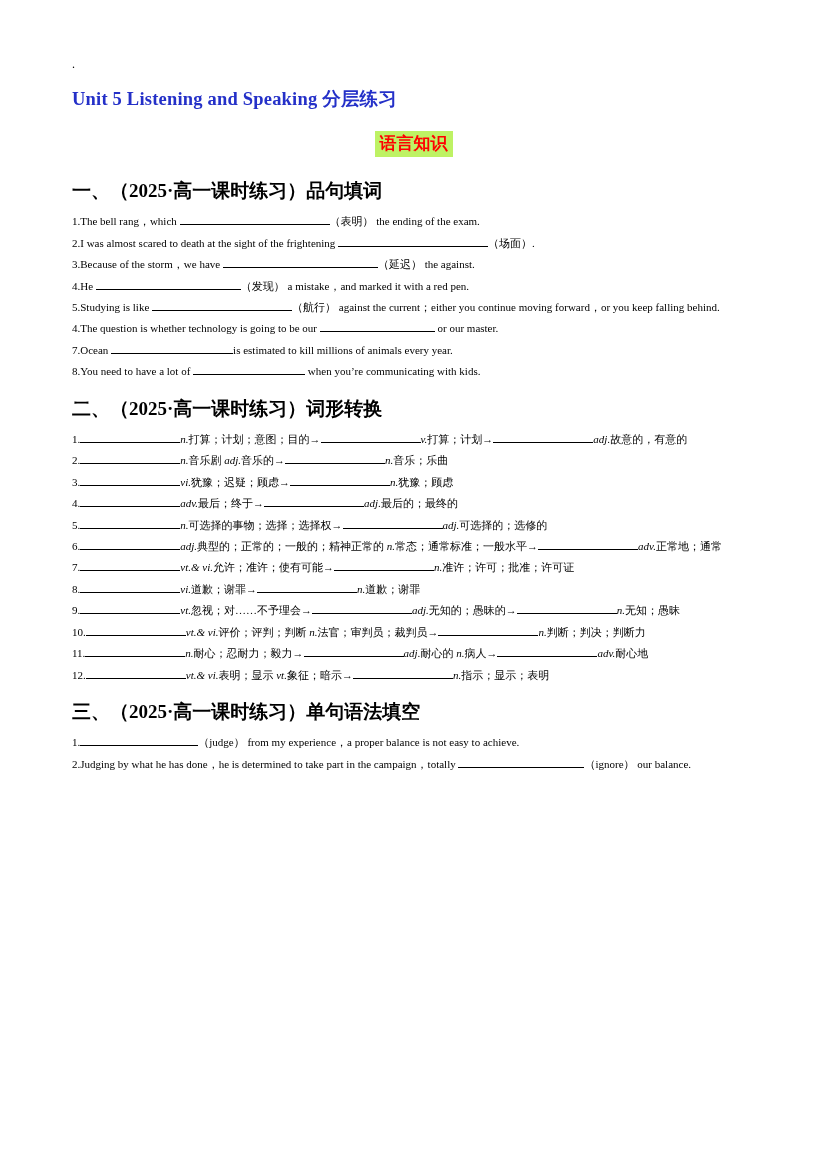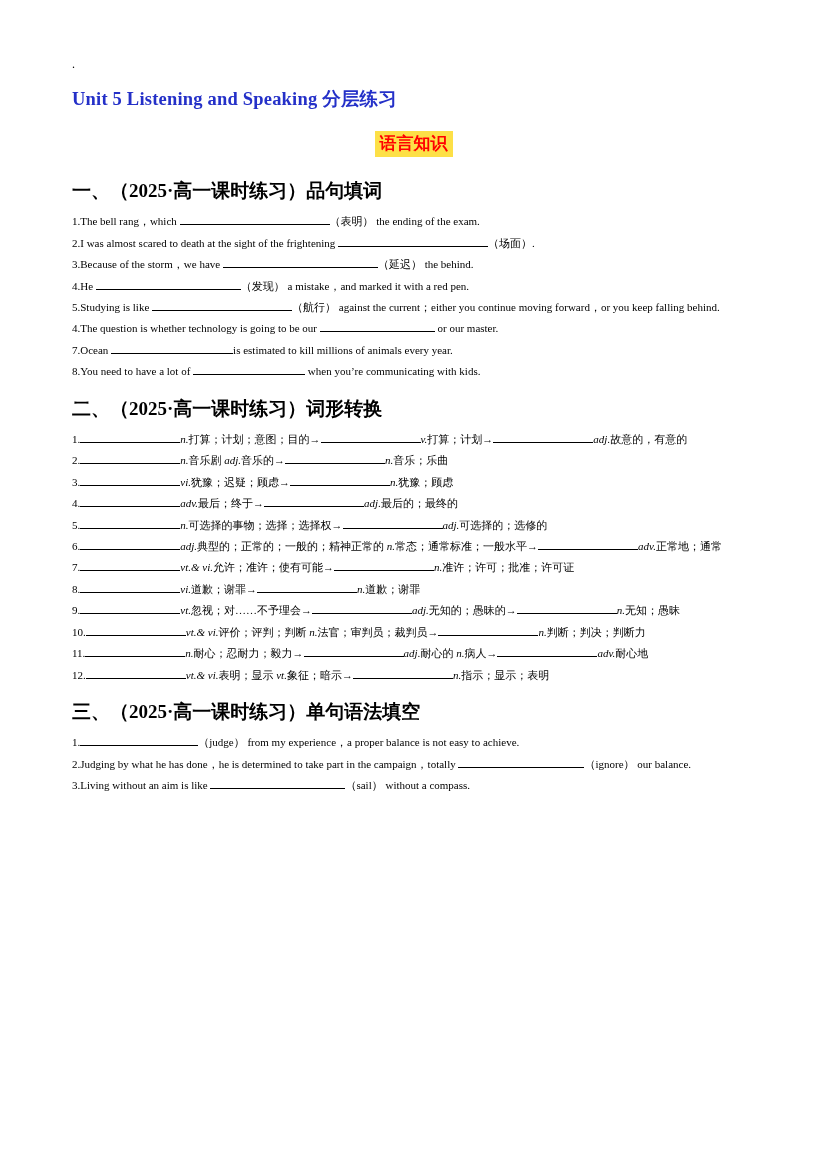--- a/index.html
+++ b/index.html
@@ -28,21 +28,21 @@
     font-weight: bold;
     margin: 6px 0 20px 0;
     letter-spacing: 0.2px;
   }
   .badge-row {
     text-align: center;
     margin: 0 0 16px 0;
   }
   .badge {
     display: inline-block;
-    background: #fde047;
+    background: #bef264;
     color: #ff0000;
     font-weight: bold;
     font-size: 17px;
     padding: 2px 5px;
     line-height: 1.3;
   }
   .sec-heading {
     font-weight: bold;
     font-size: 19px;
     line-height: 1.9;
@@ -75,21 +75,21 @@
   <h1 class="doc-title">Unit 5 Listening and Speaking 分层练习</h1>
   <div class="badge-row">
     <span class="badge">语言知识</span>
   </div>
   <main>
     <div>
         <section>
           <p class="sec-heading">一、（2025·高一课时练习）品句填词</p>
           <p class="line"><span>1.The bell rang，which </span><span class="blank" style="width: 150px;"></span><span>（表明） the ending of the exam.</span></p>
           <p class="line"><span>2.I was almost scared to death at the sight of the frightening </span><span class="blank" style="width: 150px;"></span><span>（场面）.</span></p>
-          <p class="line"><span>3.Because of the storm，we have </span><span class="blank" style="width: 155px;"></span><span>（延迟） the behind.</span></p>
+          <p class="line"><span>3.Because of the storm，we have </span><span class="blank" style="width: 155px;"></span><span>（延迟） the against.</span></p>
           <p class="line"><span>4.He </span><span class="blank" style="width: 145px;"></span><span>（发现） a mistake，and marked it with a red pen.</span></p>
           <p class="line"><span>5.Studying is like </span><span class="blank" style="width: 140px;"></span><span>（航行） against the current；either you continue moving forward，or you keep falling behind.</span></p>
           <p class="line"><span>4.The question is whether technology is going to be our </span><span class="blank" style="width: 115px;"></span><span> or our master.</span></p>
           <p class="line"><span>7.Ocean </span><span class="blank" style="width: 122px;"></span><span>is estimated to kill millions of animals every year.</span></p>
           <p class="line"><span>8.You need to have a lot of </span><span class="blank" style="width: 112px;"></span><span> when you’re communicating with kids.</span></p>
         </section>
         <section>
           <p class="sec-heading">二、（2025·高一课时练习）词形转换</p>
           <p class="line"><span>1.</span><span class="blank" style="width: 100px;"></span><em class="pos">n.</em><span>打算；计划；意图；目的→</span><span class="blank" style="width: 100px;"></span><em class="pos">v.</em><span>打算；计划→</span><span class="blank" style="width: 100px;"></span><em class="pos">adj.</em><span>故意的，有意的</span></p>
           <p class="line"><span>2.</span><span class="blank" style="width: 100px;"></span><em class="pos">n.</em><span>音乐剧 </span><em class="pos">adj.</em><span>音乐的→</span><span class="blank" style="width: 100px;"></span><em class="pos">n.</em><span>音乐；乐曲</span></p>
@@ -101,17 +101,16 @@
           <p class="line"><span>8.</span><span class="blank" style="width: 100px;"></span><em class="pos">vi.</em><span>道歉；谢罪→</span><span class="blank" style="width: 100px;"></span><em class="pos">n.</em><span>道歉；谢罪</span></p>
           <p class="line"><span>9.</span><span class="blank" style="width: 100px;"></span><em class="pos">vt.</em><span>忽视；对……不予理会→</span><span class="blank" style="width: 100px;"></span><em class="pos">adj.</em><span>无知的；愚昧的→</span><span class="blank" style="width: 100px;"></span><em class="pos">n.</em><span>无知；愚昧</span></p>
           <p class="line"><span>10.</span><span class="blank" style="width: 100px;"></span><em class="pos">vt.&amp; vi.</em><span>评价；评判；判断 </span><em class="pos">n.</em><span>法官；审判员；裁判员→</span><span class="blank" style="width: 100px;"></span><em class="pos">n.</em><span>判断；判决；判断力</span></p>
           <p class="line"><span>11.</span><span class="blank" style="width: 100px;"></span><em class="pos">n.</em><span>耐心；忍耐力；毅力→</span><span class="blank" style="width: 100px;"></span><em class="pos">adj.</em><span>耐心的 </span><em class="pos">n.</em><span>病人→</span><span class="blank" style="width: 100px;"></span><em class="pos">adv.</em><span>耐心地</span></p>
           <p class="line"><span>12.</span><span class="blank" style="width: 100px;"></span><em class="pos">vt.&amp; vi.</em><span>表明；显示 </span><em class="pos">vt.</em><span>象征；暗示→</span><span class="blank" style="width: 100px;"></span><em class="pos">n.</em><span>指示；显示；表明</span></p>
         </section>
         <section>
           <p class="sec-heading">三、（2025·高一课时练习）单句语法填空</p>
           <p class="line"><span>1.</span><span class="blank" style="width: 118px;"></span><span>（judge） from my experience，a proper balance is not easy to achieve.</span></p>
           <p class="line"><span>2.Judging by what he has done，he is determined to take part in the campaign，totally </span><span class="blank" style="width: 126px;"></span><span>（ignore） our balance.</span></p>
-          <p class="line"><span>3.Living without an aim is like </span><span class="blank" style="width: 135px;"></span><span>（sail） without a compass.</span></p>
         </section>
       </div>
   </main>
 </div>
 
 </body></html>

